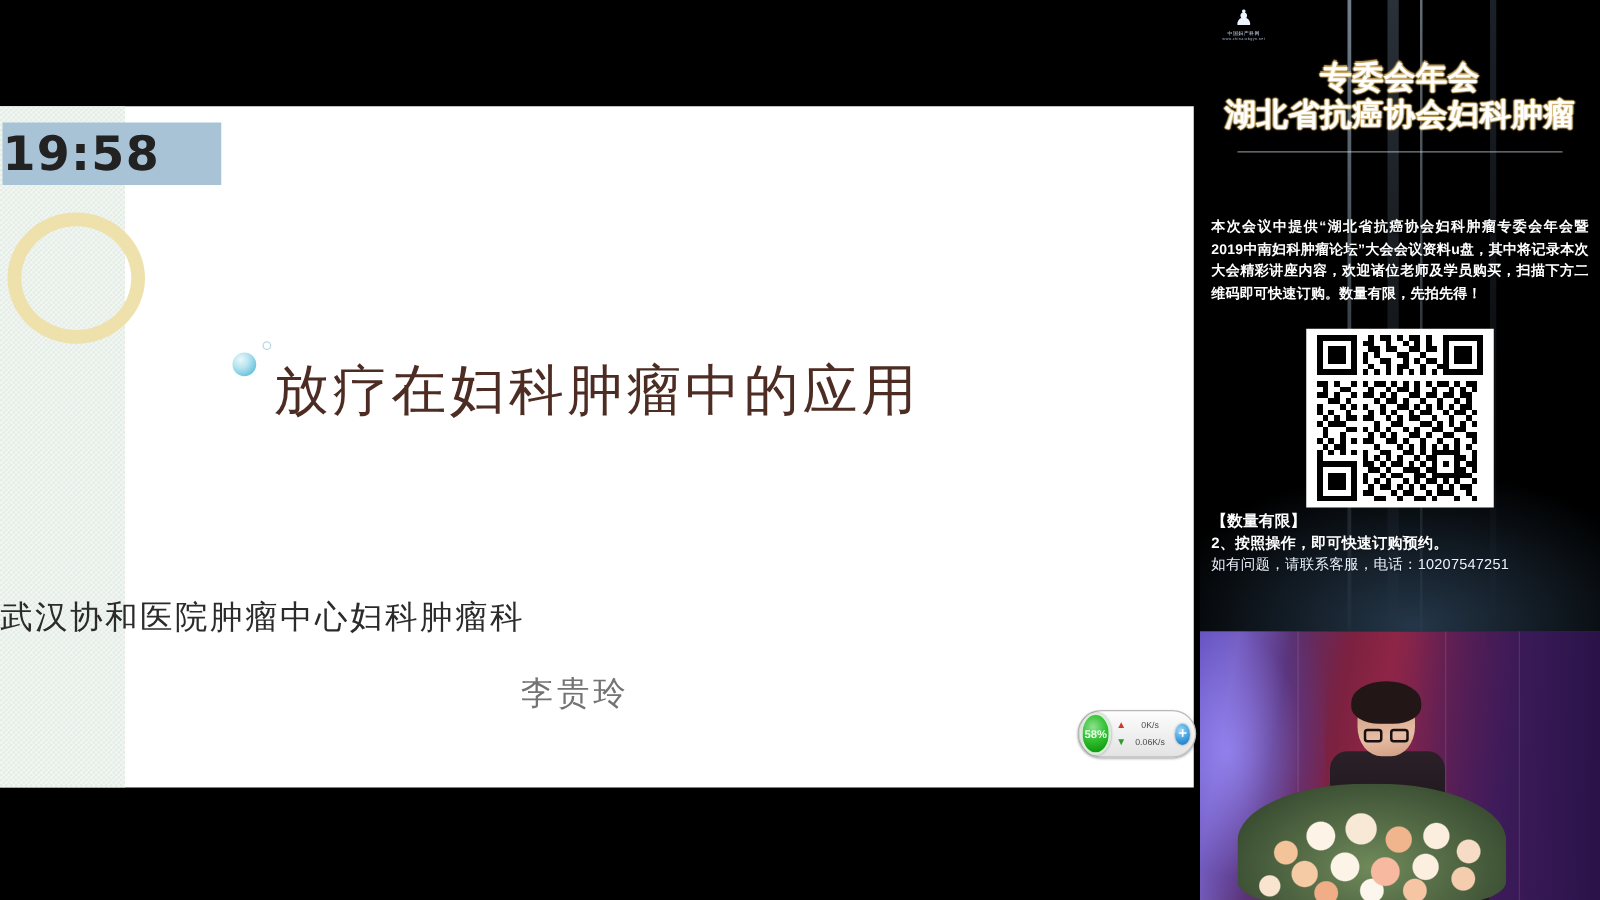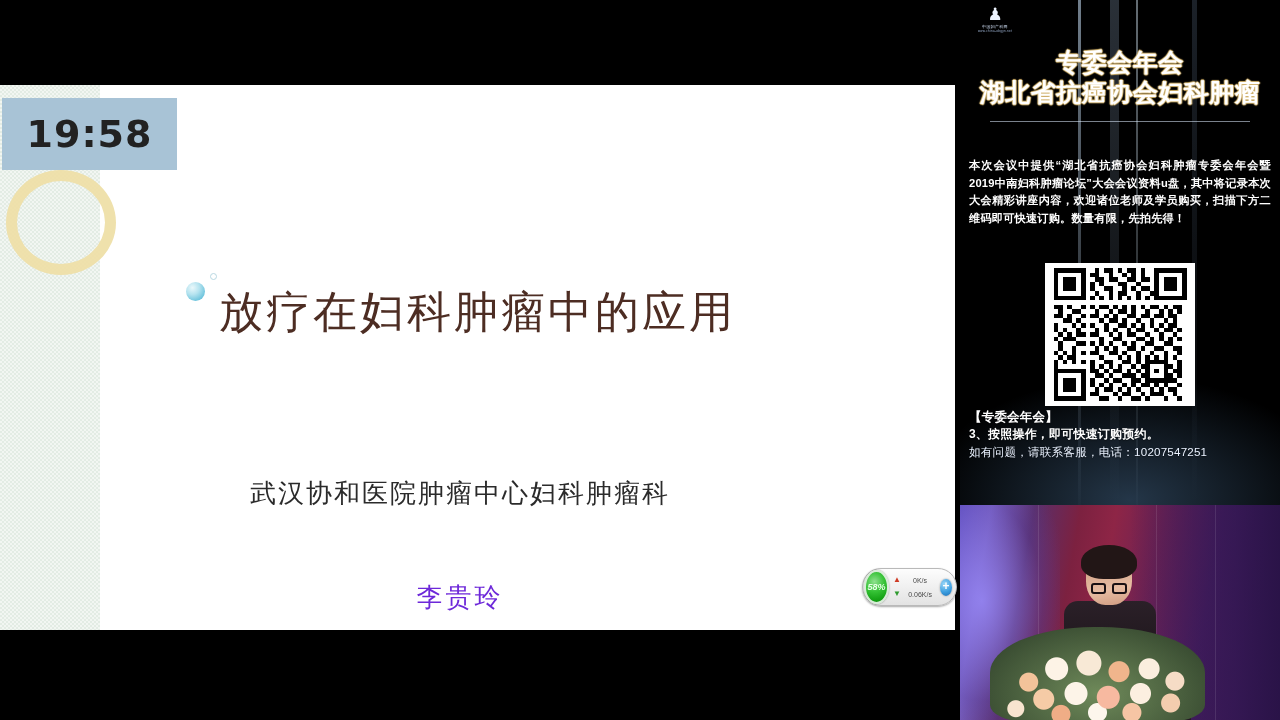--- a/index.html
+++ b/index.html
@@ -39,34 +39,34 @@
     position:absolute; left:210px; top:188px; width:7px; height:7px; border-radius:50%;
     border:1px solid #b9d8e2;
   }
 
   .slide-title{
     position:absolute; left:0; top:198px; width:955px; text-align:center;
     font-family:"Liberation Serif", serif; font-size:44px; letter-spacing:3px;
     color:#4d2d23; white-space:nowrap;
   }
   .slide-affil{
-    position:absolute; left:0; top:391px; width:920px; text-align:center;
+    position:absolute; left:0; top:391px; width:920px; 
     font-family:"Liberation Serif", serif; font-size:26px; letter-spacing:2px;
     color:#2b2b2b;
   }
   .slide-name{
-    position:absolute; left:0; top:495px; width:920px; text-align:center;
+    position:absolute; left:0; top:452px; width:920px; text-align:center;
     font-family:"Liberation Serif", serif; font-size:26px; letter-spacing:3px;
-    color:#6d28d9;
+    color:#737373;
   }
 
   
   #timer{
-    position:absolute; left:2px; top:98px; width:175px; height:72px;
-    background:#a8c3d6; display:flex; align-items:center; justify-content:center;
+    position:absolute; left:2px; top:98px; width:175px; height:50px;
+    background:#a8c3d6; display:flex; align-items:center; justify-content:flex-start;
     z-index:6;
   }
   #timer span{
     font-family:"DejaVu Sans", sans-serif; font-weight:bold; font-size:38px;
     color:#222; letter-spacing:1px;
   }
 
   
   #net-widget{
     position:absolute; left:862px; top:568px; width:95px; height:38px;
@@ -75,21 +75,21 @@
     border:1px solid #b9b9b9; display:flex; align-items:center;
     box-shadow:0 1px 2px rgba(0,0,0,.35);
   }
   #net-gauge{
     width:34px; height:34px; margin-left:1px; border-radius:50%;
     background:radial-gradient(circle at 40% 32%, #8fe18f 0%, #35c235 42%, #17a417 74%, #0c8b0c 100%);
     border:2px solid #d8ecd8;
     display:flex; align-items:center; justify-content:center;
     box-shadow:0 0 2px rgba(0,0,0,.4);
   }
-  #net-gauge span{ font-size:9px; font-weight:bold; color:#e9ffe9;font-style:italic; }
+  #net-gauge span{ font-size:9px; font-weight:bold; color:#e9ffe9; }
   #net-rates{ flex:1; padding-left:4px; }
   .rate-row{ display:flex; align-items:center; height:14px; font-size:7px; color:#4a4a4a; }
   .arrow{ width:7px; text-align:center; font-size:8px; line-height:1; }
   .arrow.up{ color:#cf3a24; }
   .arrow.down{ color:#2f9b2f; }
   .rate-val{ width:40px; text-align:center; letter-spacing:0; }
   #net-plus{
     width:17px; height:17px; margin-right:4px; border-radius:50%;
     background:radial-gradient(circle at 36% 30%, #9cd7f7 0%, #3d9fe0 55%, #1d6fb5 100%);
     color:#fff; font-size:12px; font-weight:bold; line-height:15px; text-align:center;
@@ -128,21 +128,21 @@
     text-shadow:0 0 1px #d9bd7e, 1px 0 1px #d9bd7e, -1px 0 1px #d9bd7e, 0 1px 1px #c9a963, 0 -1px 1px #c9a963;
   }
   .rule{ position:absolute; height:1px; background:rgba(222,236,255,.55); }
   #rule1{ left:30px; top:121px; width:260px; }
   #promo-sub{
     position:absolute; left:0; top:134px; width:320px; text-align:center;
     font-size:21px; font-weight:bold; color:#ffffff; letter-spacing:.5px;
     text-shadow:0 1px 2px rgba(0,0,0,.45);
   }
   #promo-body{
-    position:absolute; left:9px; top:157px; width:302px;
+    position:absolute; left:9px; top:174px; width:302px;
     font-size:11.2px; font-weight:bold; line-height:17.5px; color:#ffffff;
     text-align:justify; letter-spacing:.2px;
     text-shadow:0 1px 1px rgba(0,0,0,.4);
   }
 
   #qr{
     position:absolute; left:1045px; top:263px; width:150px; height:143px;
     background:#fff; padding:5px; z-index:4;
   }
   #qr svg{ display:block; width:100%; height:100%; }
@@ -271,22 +271,22 @@
       <div>专委会年会</div>
       <div>湖北省抗癌协会妇科肿瘤</div>
     </div>
 
     <div class="rule" id="rule1"></div>
 
 
     <div id="promo-body">本次会议中提供“湖北省抗癌协会妇科肿瘤专委会年会暨2019中南妇科肿瘤论坛”大会会议资料u盘，其中将记录本次大会精彩讲座内容，欢迎诸位老师及学员购买，扫描下方二维码即可快速订购。数量有限，先拍先得！</div>
 
     <div id="promo-howto">
-      <div class="hd">【专委会年会】</div>
-      <div>3、按照操作，即可快速订购预约。</div>
+      <div class="hd">【数量有限】</div>
+      <div>2、按照操作，即可快速订购预约。</div>
       <div id="promo-contact">如有问题，请联系客服，电话：10207547251</div>
     </div>
   </div>
 
   <div id="qr">
     <svg viewBox="0 0 29 29" shape-rendering="crispEdges" aria-hidden="true">
       <rect width="29" height="29" fill="#fff"></rect>
       <g fill="#000">
 
         <rect x="0" y="0" width="7" height="1"></rect>

